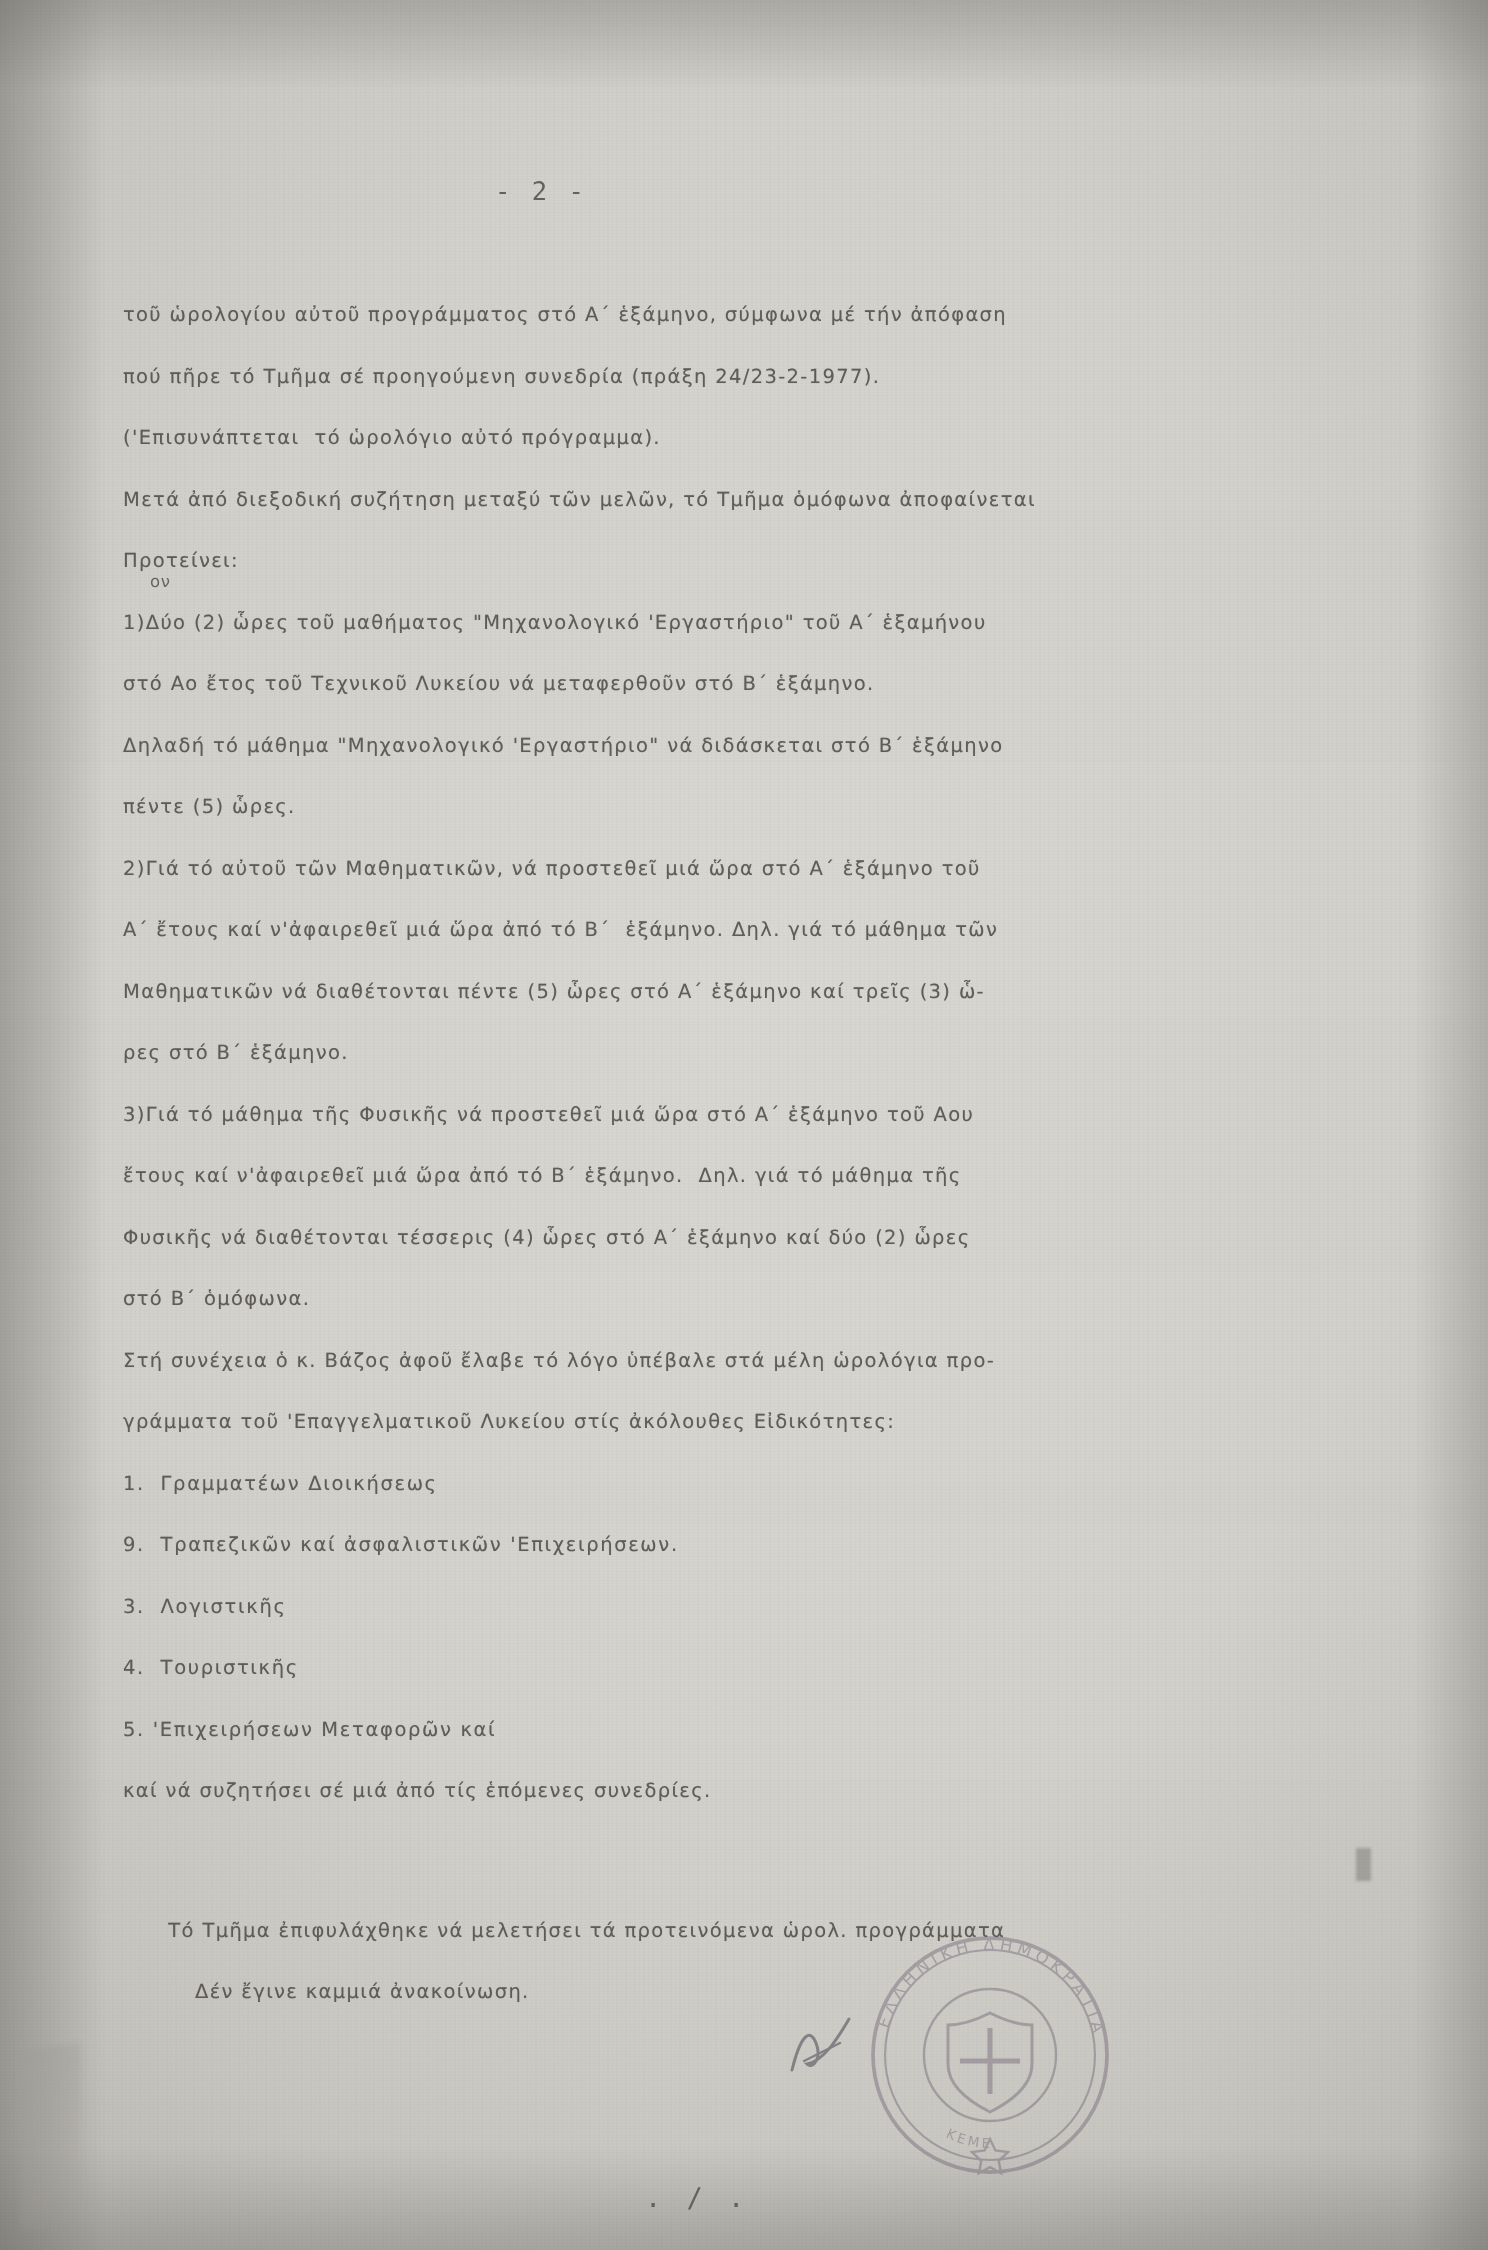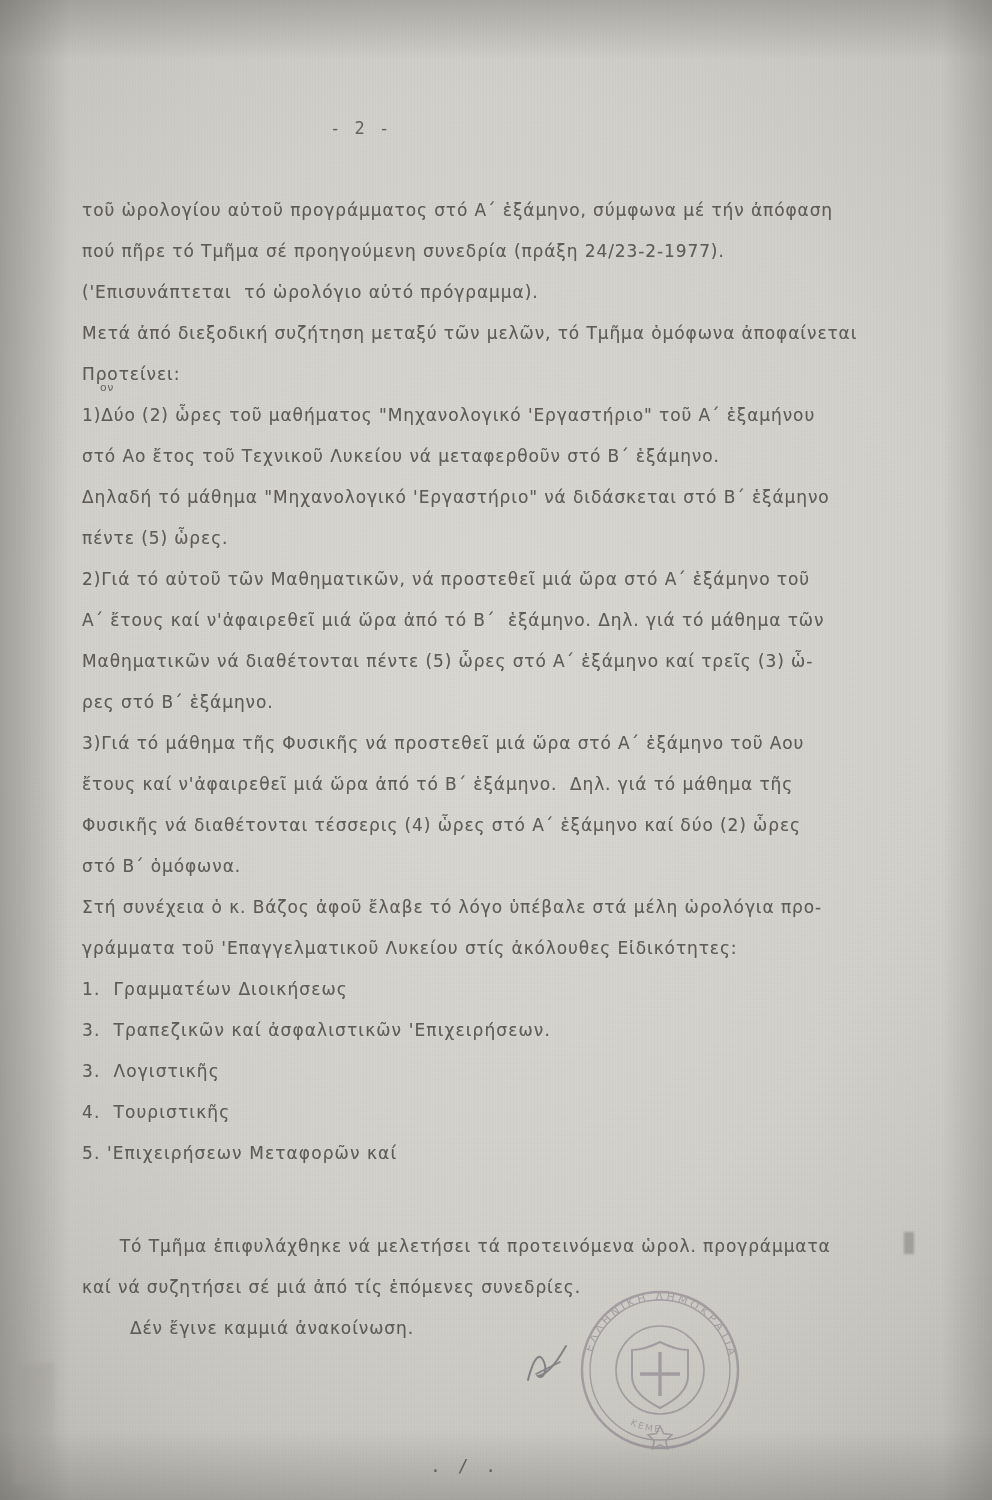--- a/index.html
+++ b/index.html
@@ -88,21 +88,21 @@
 
   .body-text {
     position: absolute;
     left: 82px;
     top: 190px;
     width: 830px;
   }
 
   .line {
     font-family: "DejaVu Sans", sans-serif;
-    font-size: 17px;
+    font-size: 13px;
     line-height: 41px;
     letter-spacing: 0.9px;
     color: #56534f;
     white-space: pre;
     opacity: 0.92;
     text-shadow: 0 0 0.6px rgba(70,68,64,0.35);
   }
   .line.indent-2 { padding-left: 48px; }
   .line.gap-top-lg { margin-top: 52px; }
 
@@ -199,28 +199,28 @@
       <div class="line"><span>3)</span><span>Γιά τό μάθημα τῆς Φυσικῆς νά προστεθεῖ μιά ὥρα στό Α΄ ἑξάμηνο τοῦ Αου</span></div>
       <div class="line">ἔτους καί ν'ἀφαιρεθεῖ μιά ὥρα ἀπό τό Β΄ ἑξάμηνο.  Δηλ. γιά τό μάθημα τῆς</div>
       <div class="line">Φυσικῆς νά διαθέτονται τέσσερις (4) ὧρες στό Α΄ ἑξάμηνο καί δύο (2) ὧρες</div>
       <div class="line">στό Β΄ ὁμόφωνα.</div>
 
       <div class="line">Στή συνέχεια ὁ κ. Βάζος ἀφοῦ ἔλαβε τό λόγο ὑπέβαλε στά μέλη ὡρολόγια προ-</div>
       <div class="line">γράμματα τοῦ 'Επαγγελματικοῦ Λυκείου στίς ἀκόλουθες Εἰδικότητες:</div>
 
       <div class="list-block">
         <div class="line">1.  Γραμματέων Διοικήσεως</div>
-        <div class="line">3.  Τραπεζικῶν καί ἀσφαλιστικῶν 'Επιχειρήσεων.</div>
+        <div class="line">9.  Τραπεζικῶν καί ἀσφαλιστικῶν 'Επιχειρήσεων.</div>
         <div class="line">3.  Λογιστικῆς</div>
         <div class="line">4.  Τουριστικῆς</div>
         <div class="line">5. 'Επιχειρήσεων Μεταφορῶν καί</div>
       </div>
 
+      <div class="line">καί νά συζητήσει σέ μιά ἀπό τίς ἑπόμενες συνεδρίες.</div>
       <div class="line gap-top-lg">      Τό Τμῆμα ἐπιφυλάχθηκε νά μελετήσει τά προτεινόμενα ὡρολ. προγράμματα</div>
-      <div class="line">καί νά συζητήσει σέ μιά ἀπό τίς ἑπόμενες συνεδρίες.</div>
 
       <div class="line indent-2">Δέν ἔγινε καμμιά ἀνακοίνωση.</div>
 
     </div>
 
     <div class="sup-ot">ον</div>
 
     <div class="smudge-right"></div>
 
     <div class="signature">

